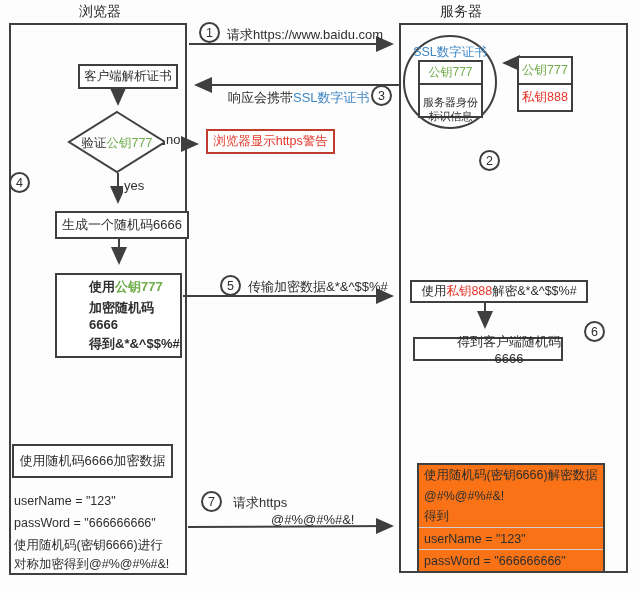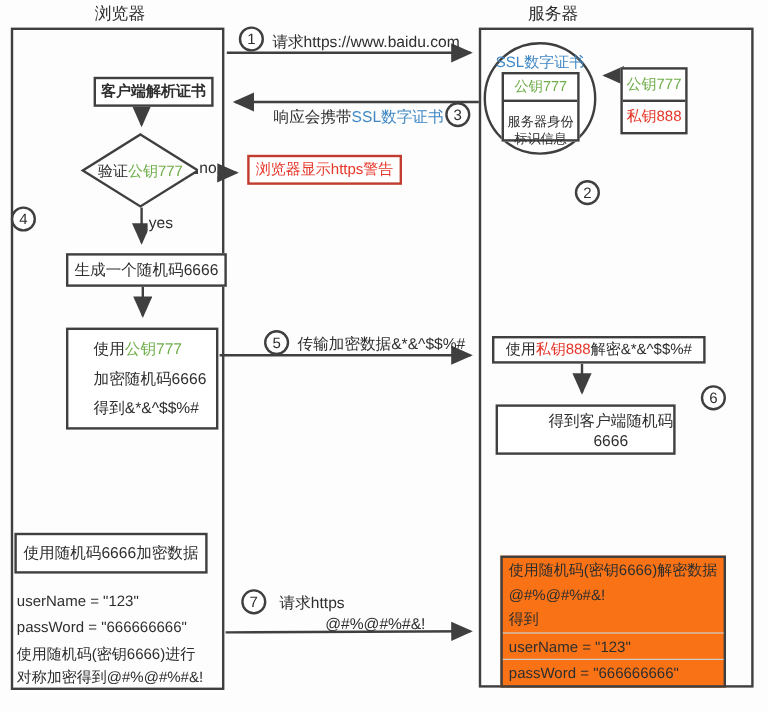--- a/index.html
+++ b/index.html
@@ -16,44 +16,44 @@
   .ttl{font-size:14px;text-align:center;}
   .numc{position:absolute;box-sizing:border-box;width:21px;height:21px;border:2px solid var(--line);
         border-radius:50%;background:#fff;display:flex;align-items:center;justify-content:center;
         font-size:12.5px;color:#2e2e2e;}
   .green{color:var(--green);} .red{color:var(--red);} .blue{color:var(--blue);}
   
   .browser-box{left:9px;top:23px;width:178px;height:552px;background:transparent;}
   .server-box{left:399px;top:23px;width:229px;height:550px;background:transparent;}
   .browser-title{left:58px;top:3px;width:84px;}
   .server-title{left:419px;top:3px;width:84px;}
-  .parse-box{left:78px;top:64px;width:100px;height:25px;font-size:12.5px;font-weight:bold;}
+  .parse-box{left:78px;top:64px;width:100px;height:25px;font-size:12.5px;}
   .diamond-label{left:73px;top:135px;width:88px;text-align:center;font-size:12.5px;}
   .no-label{left:165px;top:132px;background:#fdfdfd;padding:0 1px;}
   .yes-label{left:123px;top:178px;background:#fdfdfd;padding:0 1px;}
   .warn-box{left:206px;top:129px;width:129px;height:25px;border-color:#c13b2e;color:var(--red);font-size:12.5px;}
   .random-box{left:55px;top:211px;width:134px;height:28px;}
   .encrypt-box{left:55px;top:273px;width:127px;height:85px;flex-direction:column;align-items:flex-start;
-               justify-content:space-evenly;padding-left:21px;text-align:left;}
+               justify-content:space-evenly;padding-left:32px;text-align:left;font-weight:bold;}
   .sym-box{left:12px;top:444px;width:161px;height:34px;}
   .codeline{font-size:12.5px;left:14px;}
   .cl0{top:494px;} .cl1{top:516px;} .cl2{top:537px;} .cl3{top:556px;text-align:center;}
   
   .cert-circle{left:403px;top:35px;width:94px;height:94px;border:2px solid var(--line);border-radius:50%;background:#fff;}
   .ssl-title{left:408px;top:44px;width:84px;text-align:center;font-size:12.5px;}
   .cert-inner{left:418px;top:60px;width:65px;height:58px;border:2px solid var(--line);background:#fff;}
   .cert-inner .cell-top{height:21px;border-bottom:2px solid var(--line);display:flex;align-items:center;
                         justify-content:center;font-size:12px;}
   .cert-inner .cell-bot{height:47px;display:flex;flex-direction:column;align-items:center;
                         justify-content:center;font-size:11px;line-height:14px;}
   .keys-box{left:517px;top:56px;width:56px;height:56px;border:2px solid var(--line);background:#fff;}
   .keys-box .cell{height:25px;display:flex;align-items:center;justify-content:center;font-size:12.5px;}
   .keys-box .cell:first-child{border-bottom:2px solid var(--line);}
   .decrypt-box{left:410px;top:280px;width:178px;height:23px;font-size:12.5px;}
-  .result-box{left:413px;top:337px;width:150px;height:42px;padding-left:42px;}
+  .result-box{left:413px;top:337px;width:150px;height:24px;padding-left:42px;}
   .final-box{left:417px;top:463px;width:188px;height:110px;border:2px solid var(--line);background:#f97316;
              display:flex;flex-direction:column;}
   .final-box .row{flex:1;display:flex;align-items:center;padding-left:5px;font-size:12.5px;white-space:nowrap;}
   .final-box .row.sep{border-top:1px solid #cfcfcf;}
   
   .c1{left:199px;top:22px;} .c2{left:479px;top:150px;} .c3{left:371px;top:85px;}
   .c4{left:9px;top:172px;} .c5{left:220px;top:275px;} .c6{left:584px;top:321px;} .c7{left:201px;top:491px;}
   .s1-label{left:227px;top:26px;} .s3-label{left:228px;top:89px;}
   .s5-label{left:248px;top:278px;} .s7-l1{left:233px;top:494px;} .s7-l2{left:271px;top:512px;}
 </style>

